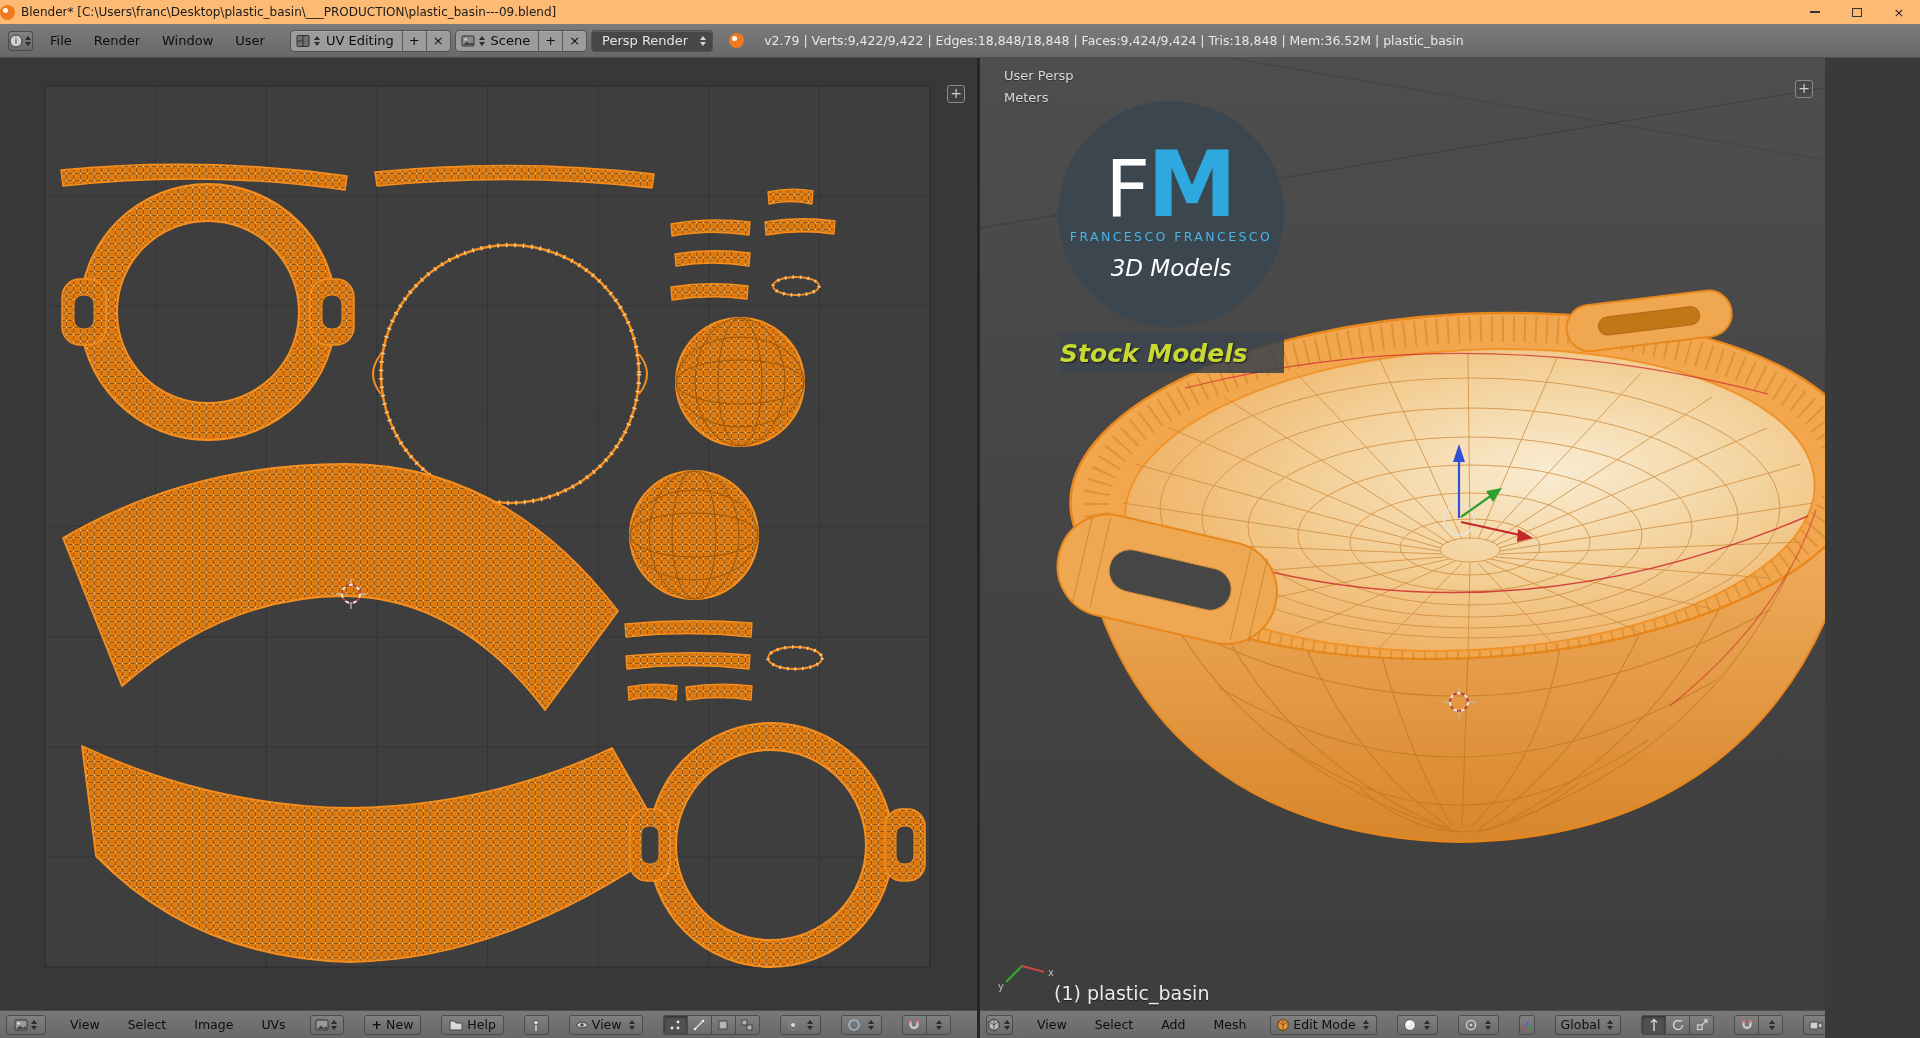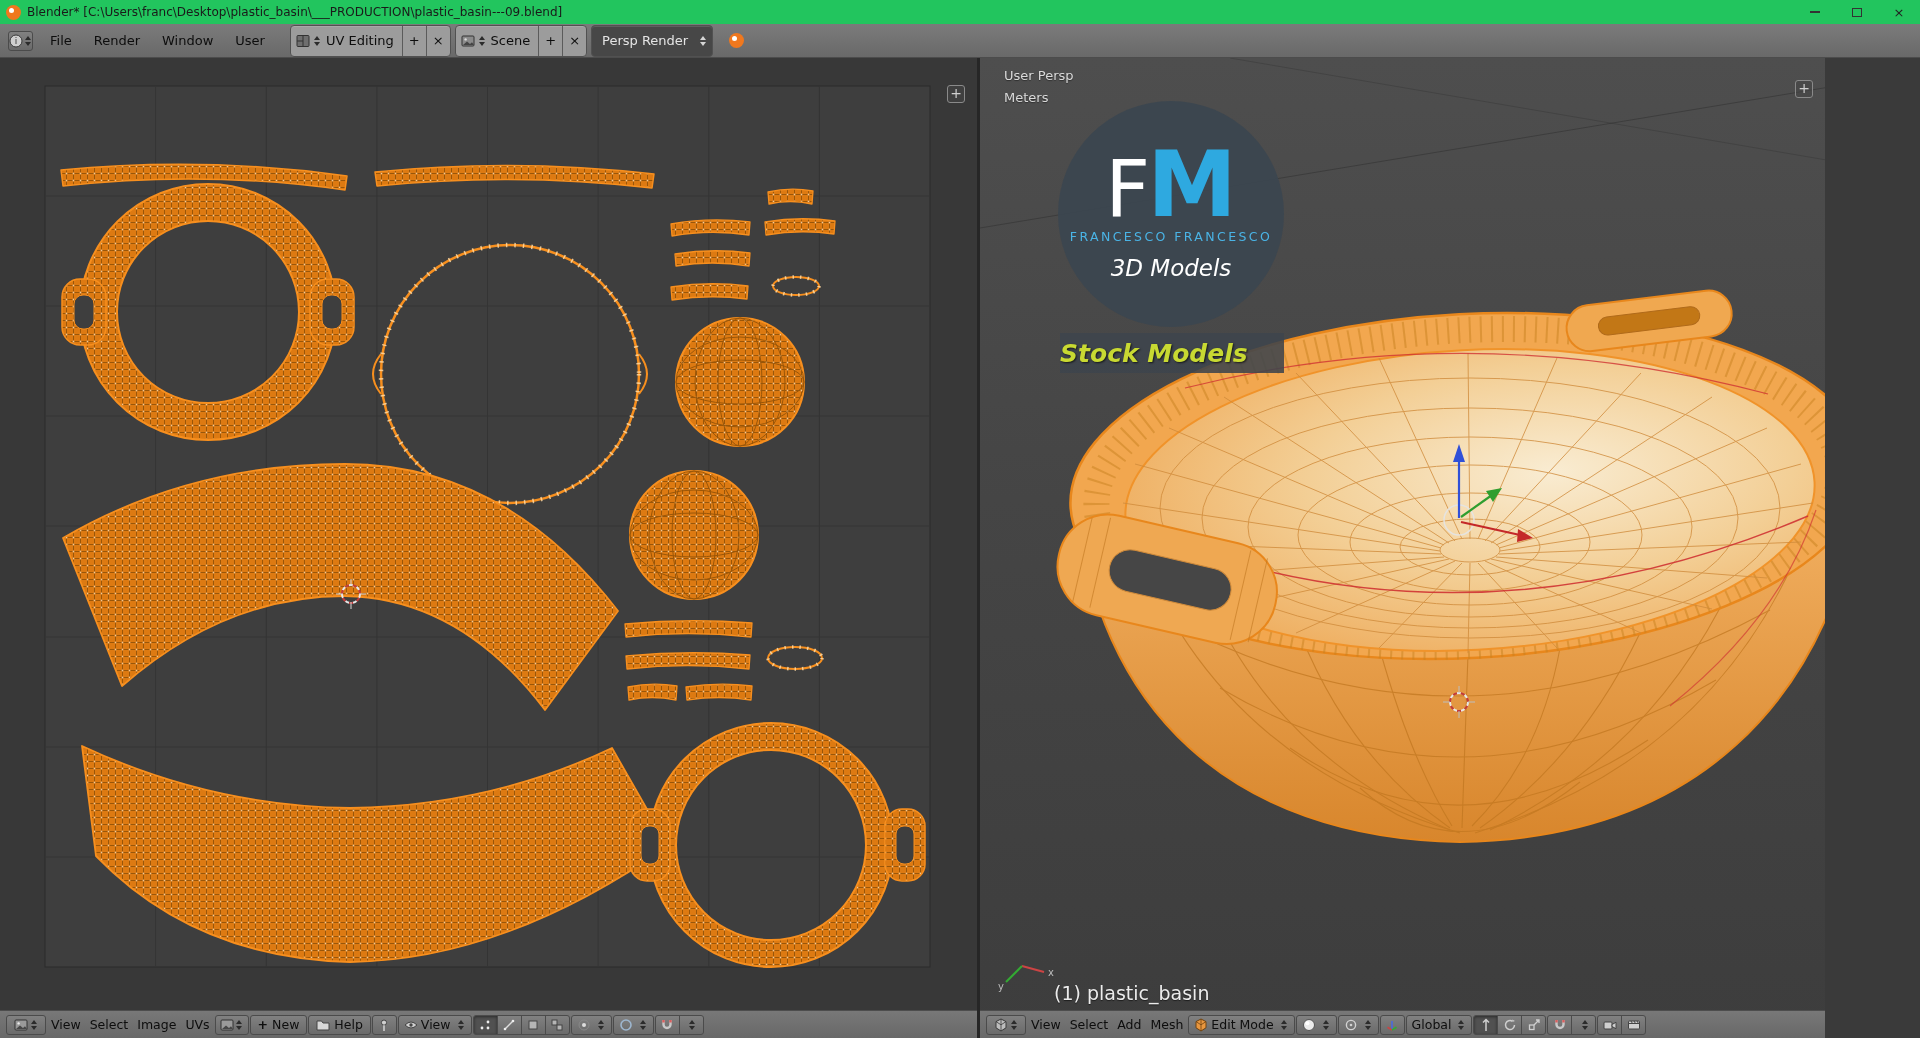--- a/index.html
+++ b/index.html
@@ -1,36 +1,36 @@
 <!DOCTYPE html>
 <html><head>
 <meta charset="utf-8">
 <style>
   html,body{margin:0;padding:0;width:1920px;height:1038px;overflow:hidden;
     font-family:"DejaVu Sans","Liberation Sans",sans-serif;background:#3a3a3a;
     -webkit-font-smoothing:antialiased;}
   *{box-sizing:border-box;}
 
   
-  .titlebar{height:24px;background:#22c55e;display:flex;align-items:center;
-    font-size:12px;color:#1a1a1a;padding-left:6px;}
+  .titlebar{height:24px;background:#fdba74;display:flex;align-items:center;
+    font-size:12px;color:#1a1a1a;}
   .app-badge{width:15px;height:15px;border-radius:50%;background:#f0781e;position:relative;margin-right:6px;flex:0 0 auto;}
   .app-badge::after{content:"";position:absolute;left:3px;top:3px;width:5px;height:5px;border-radius:50%;background:#fff;}
   .title-text{white-space:nowrap;overflow:hidden;text-overflow:ellipsis;flex:1;}
   .win-controls{display:flex;height:100%;}
   .win-btn{width:42px;height:100%;display:flex;align-items:center;justify-content:center;color:#222;}
   .win-btn .bar{width:10px;height:2px;background:#333;}
   .win-btn .box{width:10px;height:9px;border:1.5px solid #333;}
   .win-btn.close{font-size:13px;}
 
   
   .infobar{height:34px;background:linear-gradient(#7b7b7b,#696969);border-bottom:1px solid #4c4c4c;
     display:flex;align-items:center;gap:4px;padding:0 8px;font-size:13px;color:#0d0d0d;}
   .menu-item{padding:0 9px;line-height:34px;cursor:default;}
-  .field{height:32px;border-radius:4px;display:flex;align-items:center;border:1px solid #515151;
+  .field{height:22px;border-radius:4px;display:flex;align-items:center;border:1px solid #515151;
     box-shadow:inset 0 1px 0 #ffffff22;}
   .field.light{background:#9c9c9c;color:#0d0d0d;}
   .field.dark{background:#474747;color:#e4e4e4;}
   .field .seg{height:100%;display:flex;align-items:center;padding:0 6px;border-left:1px solid #5b5b5b;}
   .field .val{padding:0 8px 0 4px;white-space:nowrap;}
   .updn{display:inline-flex;flex-direction:column;gap:2px;margin:0 2px 0 4px;}
   .updn i{width:0;height:0;border-left:3px solid transparent;border-right:3px solid transparent;display:block;}
   .updn .up{border-bottom:4px solid #2b2b2b;}
   .updn .dn{border-top:4px solid #2b2b2b;}
   .updn.lite .up{border-bottom-color:#d6d6d6;}
@@ -43,21 +43,21 @@
   .main{display:flex;height:980px;}
   .pane{position:relative;height:980px;overflow:hidden;}
   .uv-pane{width:977px;background:#383838;}
   .divider{width:3px;background:#262626;cursor:col-resize;}
   .view-pane{width:845px;background:linear-gradient(#4e4e4e 0%,#454545 45%,#3d3d3d 100%);}
   .pane svg.scene{position:absolute;left:0;top:0;}
 
   
   .pane-footer{position:absolute;left:0;right:0;bottom:0;height:28px;
     background:linear-gradient(#787878,#686868);border-top:1px solid #4d4d4d;
-    display:flex;align-items:center;gap:1px;padding:0 6px;font-size:12.5px;color:#0d0d0d;white-space:nowrap;}
+    display:flex;align-items:center;gap:20px;padding:0 6px;font-size:12.5px;color:#0d0d0d;white-space:nowrap;}
   .f-menu{padding:0 4px;}
   .btn{height:20px;padding:0 7px;display:inline-flex;align-items:center;gap:4px;
     background:linear-gradient(#818181,#6a6a6a);border:1px solid #4b4b4b;border-radius:3px;color:#0e0e0e;}
   .iconbtn{width:25px;height:20px;display:inline-flex;align-items:center;justify-content:center;
     background:linear-gradient(#818181,#6a6a6a);border:1px solid #4b4b4b;border-radius:3px;}
   .iconbtn.active{background:#515151;box-shadow:inset 0 1px 3px #0007;}
   .btngroup{display:inline-flex;}
   .btngroup .iconbtn{border-radius:0;margin-left:-1px;}
   .btngroup .iconbtn:first-child{border-radius:3px 0 0 3px;margin-left:0;}
   .btngroup .iconbtn:last-child{border-radius:0 3px 3px 0;}
@@ -151,20 +151,21 @@
   <div class="field dark">
     <span class="val" style="padding-left:10px;">Persp Render</span>
     <span class="updn lite" style="margin-right:6px;">
         <i class="up"></i>
         <i class="dn"></i>
       </span>
   </div>
 
   <span class="spacer8"></span>
   <span class="app-badge"></span>
+  <span class="stats">v2.79 | Verts:9,422/9,422 | Edges:18,848/18,848 | Faces:9,424/9,424 | Tris:18,848 | Mem:36.52M | plastic_basin</span>
 </div>
 
 <div class="main">
 
   <div class="pane uv-pane">
     <svg class="scene" width="977" height="952" viewBox="0 0 977 952">
       <defs>
         <pattern id="mesh" width="7" height="7" patternUnits="userSpaceOnUse">
           <rect width="7" height="7" fill="#dd7a12"></rect>
           <path d="M0 3.5H7M3.5 0V7" stroke="#9a5608" stroke-width="1"></path>

